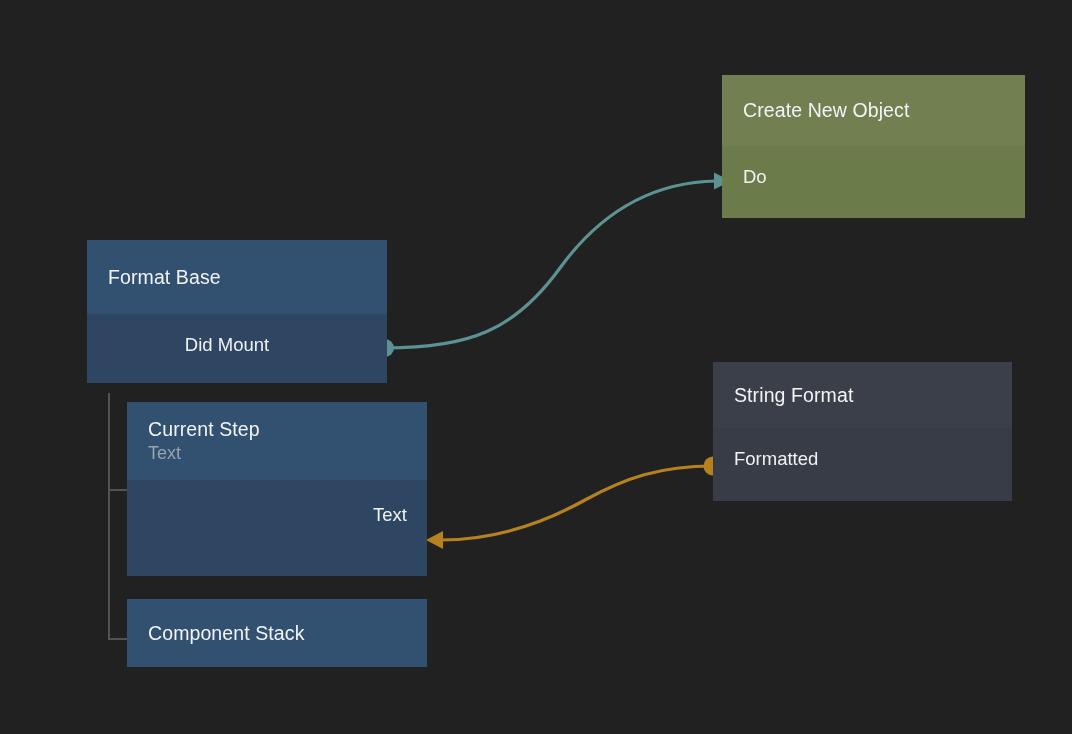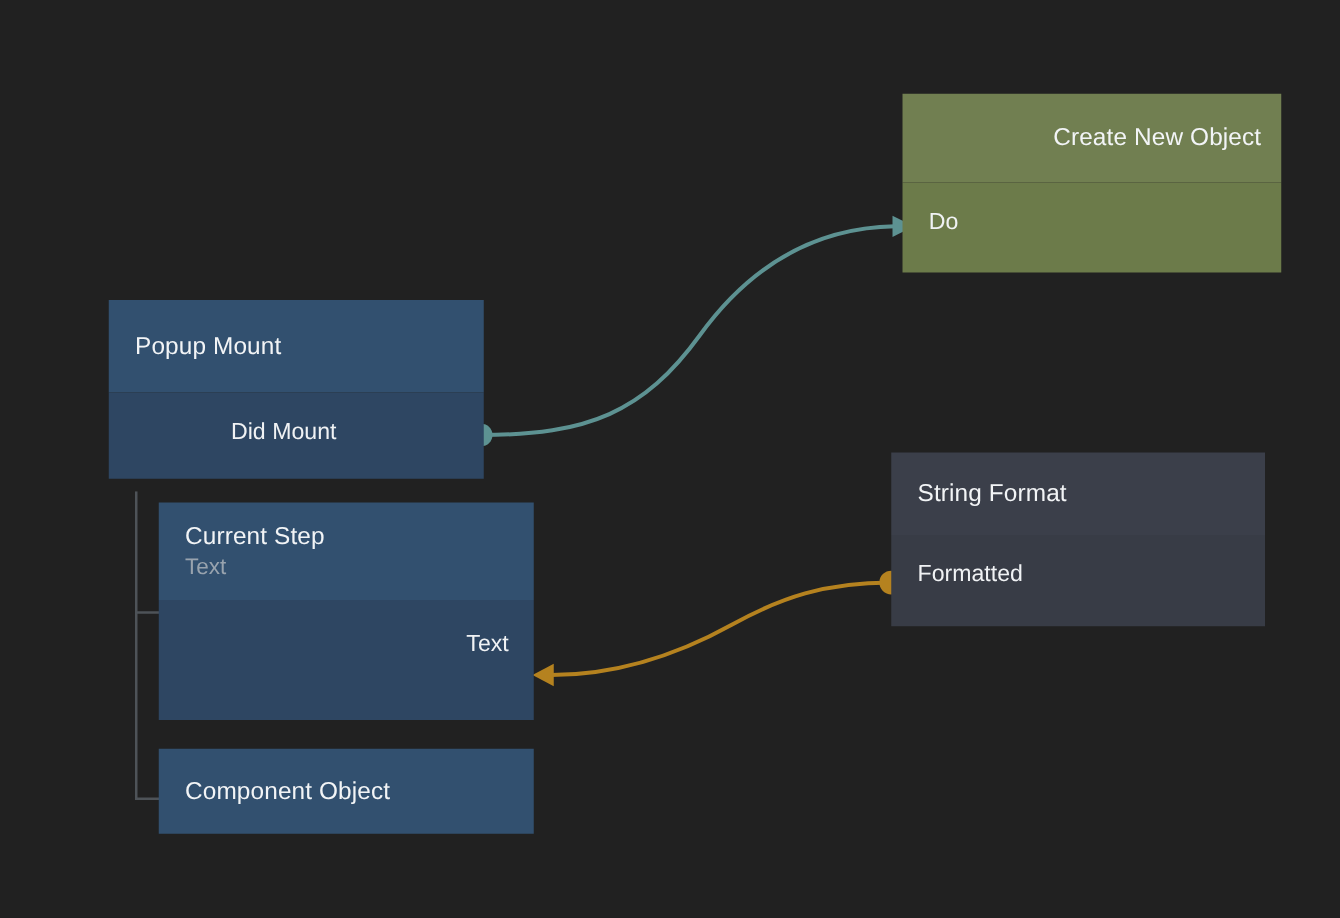--- a/index.html
+++ b/index.html
@@ -92,21 +92,21 @@
   #node-popup-base .node-body   { height: 69px; padding: 22px 20px 0 0; justify-content: flex-end; }
 
   #node-current-step      { left: 127px; top: 402px; width: 300px; }
   #node-current-step .node-header { height: 78px; padding: 0 0 0 21px; justify-content: center; }
   #node-current-step .node-body   { height: 96px; padding: 26px 20px 0 0; justify-content: flex-end; }
 
   #node-component-stack   { left: 127px; top: 599px; width: 300px; }
   #node-component-stack .node-header { height: 68px; padding: 0 0 0 21px; }
 
   #node-create-new-object { left: 722px; top: 75px; width: 303px; }
-  #node-create-new-object .node-header { height: 71px; padding: 0 16px 0 21px; text-align: right; }
+  #node-create-new-object .node-header { height: 71px; padding: 0 16px 0 21px; }
   #node-create-new-object .node-body   { height: 72px; padding: 22px 0 0 21px; justify-content: flex-end; }
 
   #node-string-format     { left: 713px; top: 362px; width: 299px; }
   #node-string-format .node-header { height: 66px; padding: 0 0 0 21px; }
   #node-string-format .node-body   { height: 73px; padding: 22px 0 0 21px; justify-content: flex-start; }
 
   
   #tree-bracket {
     position: absolute;
     left: 105px;
@@ -134,21 +134,21 @@
     <circle cx="713" cy="466" r="9.5" fill="#b5821f"></circle>
   </svg>
 
   <svg id="tree-bracket" viewBox="0 0 26 248" width="26" height="248">
     <path d="M 4,0 L 4,246 L 25,246" fill="none" stroke="#4e5358" stroke-width="2"></path>
     <path d="M 4,97 L 25,97" fill="none" stroke="#4e5358" stroke-width="2"></path>
   </svg>
 
   <div class="node node-blue" id="node-popup-base">
     <div class="node-header">
-      <div class="node-title">Popup Mount</div>
+      <div class="node-title">Format Base</div>
     </div>
     <div class="node-body">
       <div class="port-row" style="justify-content:center;">
         <span class="port-label">Did Mount</span>
       </div>
     </div>
   </div>
 
   <div class="node node-blue" id="node-current-step">
     <div class="node-header">
@@ -157,21 +157,21 @@
     </div>
     <div class="node-body">
       <div class="port-row" style="justify-content:flex-end;">
         <span class="port-label">Text</span>
       </div>
     </div>
   </div>
 
   <div class="node node-blue" id="node-component-stack">
     <div class="node-header">
-      <div class="node-title">Component Object</div>
+      <div class="node-title">Component Stack</div>
     </div>
   </div>
 
   <div class="node node-green" id="node-create-new-object">
     <div class="node-header">
       <div class="node-title">Create New Object</div>
     </div>
     <div class="node-body">
       <div class="port-row">
         <span class="port-label">Do</span>

